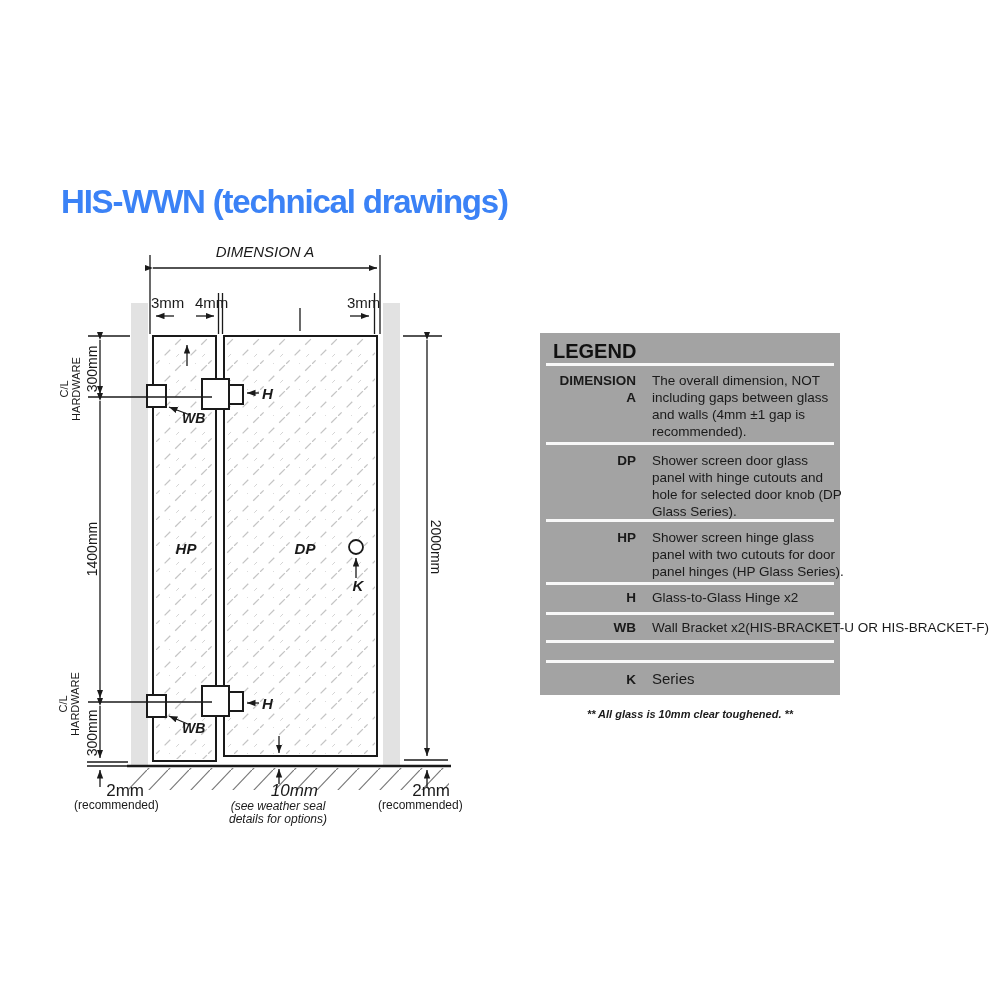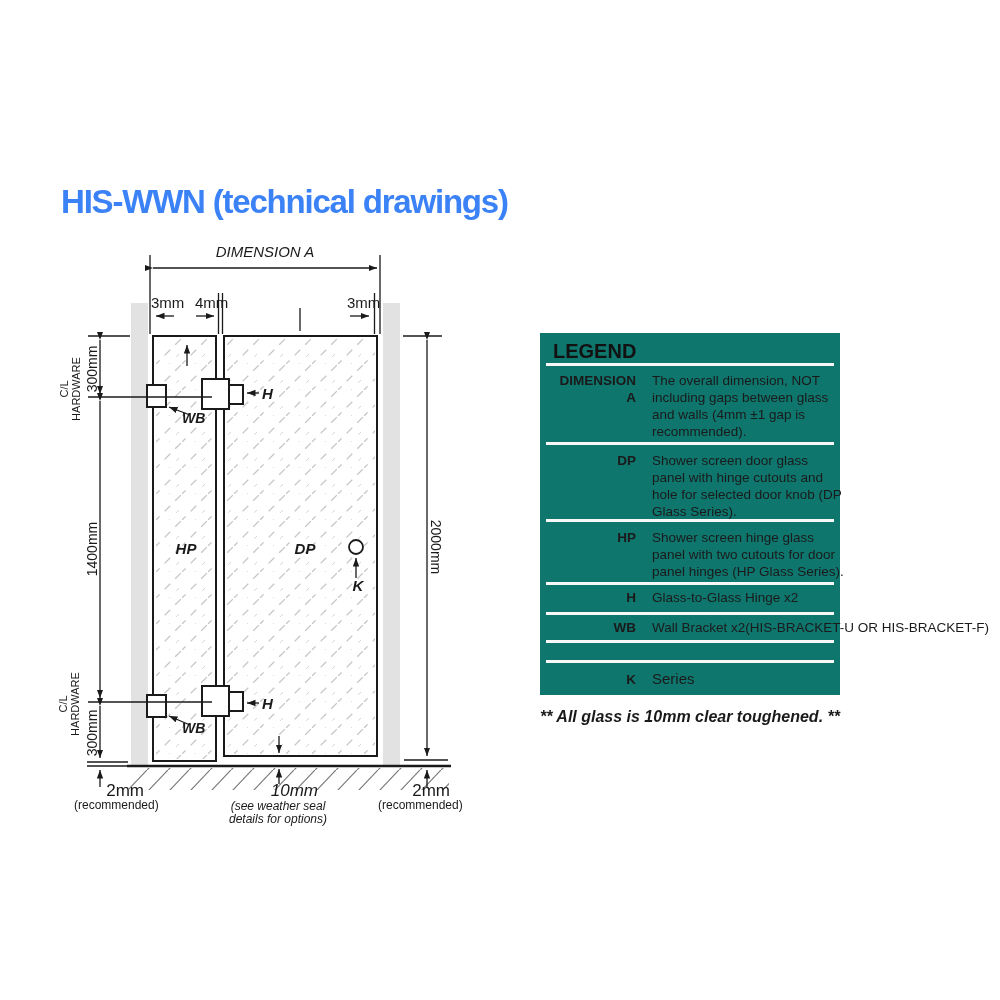--- a/index.html
+++ b/index.html
@@ -19,28 +19,28 @@
   .rot { text-align:center; font-size:14px; }
   .rot-ccw { transform:rotate(-90deg); }
   .rot-cw { transform:rotate(90deg); }
   .clhw { font-size:11px; line-height:12px; text-align:center; letter-spacing:0; }
   .callout { font-size:15px; font-weight:bold; font-style:italic; }
   .gapbig { font-size:17px; text-align:right; }
   .gapnote { font-size:12px; text-align:center; line-height:13px; }
   .it { font-style:italic; }
 
   
-  #legend-box { left:540px; top:333px; width:300px; height:362px; background:#0f766e; }
+  #legend-box { left:540px; top:333px; width:300px; height:362px; background:#a3a3a3; }
   #legend-title { position:absolute; left:13px; top:7px; font-size:20px; font-weight:bold; color:#111; }
   .sep { position:absolute; left:6px; width:288px; height:3px; background:#f8f8f8; }
   .lg-term { position:absolute; left:8px; width:88px; text-align:right; font-weight:bold; font-size:13.5px; line-height:17px; }
   .lg-desc { position:absolute; left:112px; width:192px; font-size:13.5px; line-height:17px; }
   .nowrap { white-space:nowrap; overflow:visible; }
   .k-desc { font-size:15px; }
-  #legend-footnote { left:540px; top:708px; width:300px; text-align:center; font-size:16px; font-weight:bold; font-style:italic; }
+  #legend-footnote { left:540px; top:708px; width:300px; text-align:center; font-size:11px; font-weight:bold; font-style:italic; }
 
   svg { position:absolute; left:0; top:0; }
 </style>
 </head>
 <body>
 
 <div id="stage">
 
   <div id="page-title" class="abs">HIS-WWN (technical drawings)</div>
 

